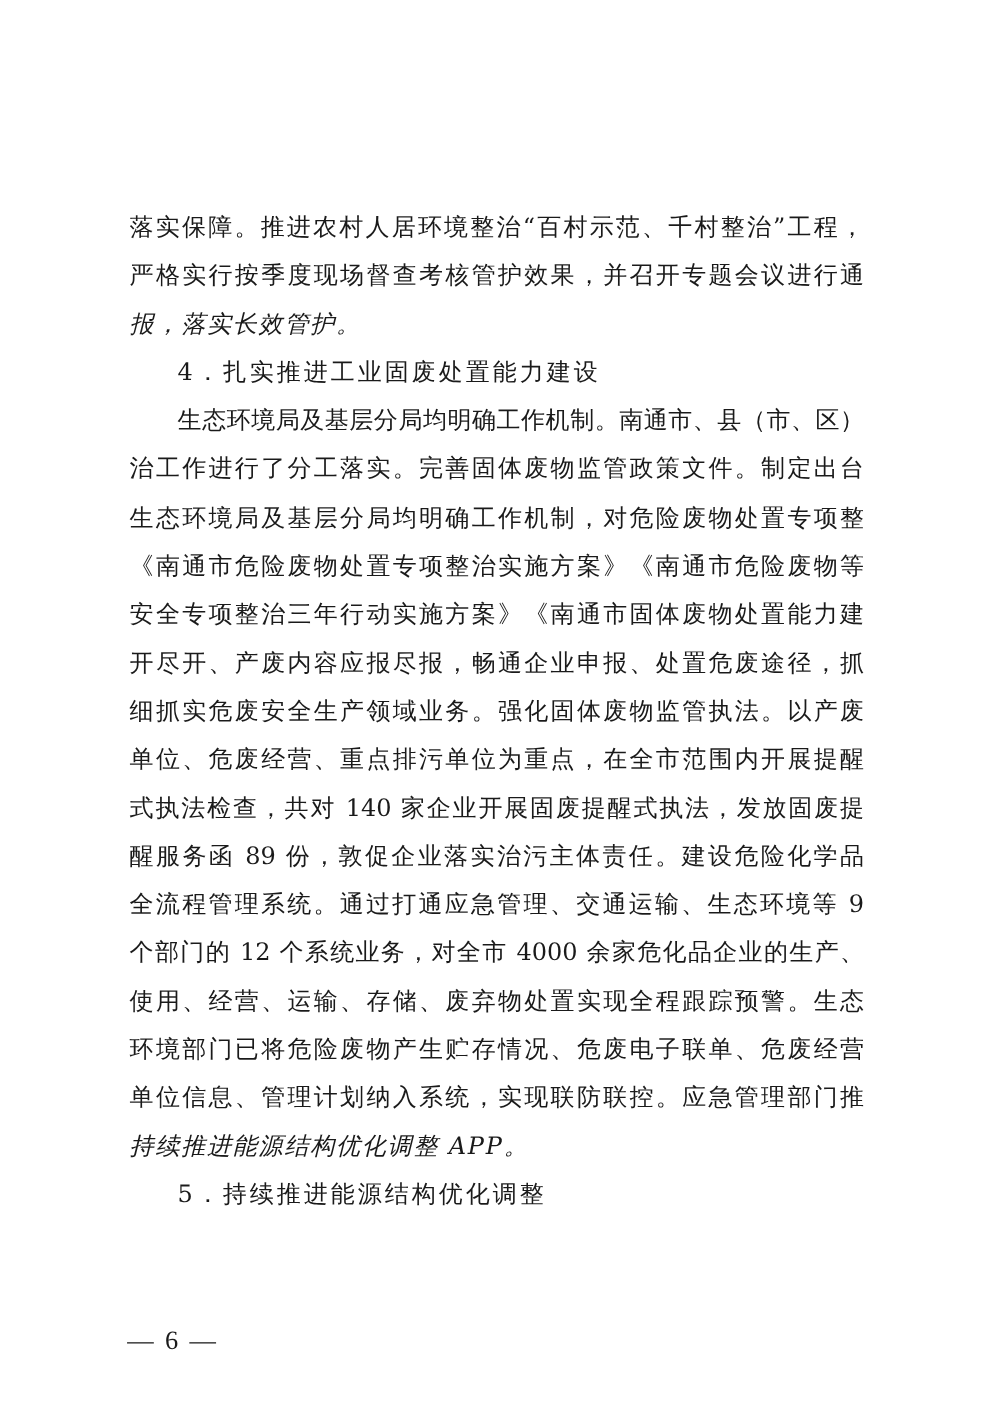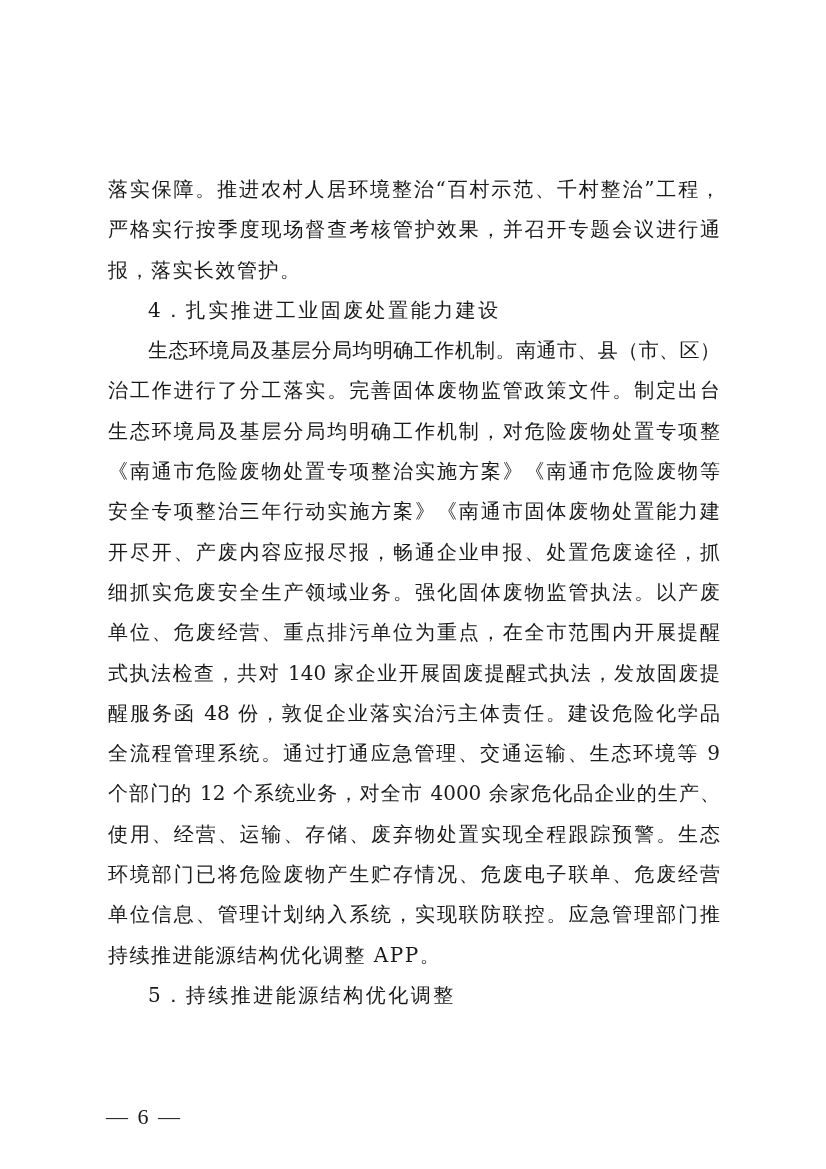--- a/index.html
+++ b/index.html
@@ -35,20 +35,21 @@
       line-height: 40.3px;
       font-size: 20px;
       white-space: nowrap;
       text-align: justify;
       text-align-last: justify;
       letter-spacing: 0;
     }
     .line.last {
       text-align-last: left;
       letter-spacing: 1.5px;
+      font-style: italic;
     }
     .line.indent {
       padding-left: 40px;
     }
     .line.heading {
       padding-left: 40px;
       text-align-last: left;
       letter-spacing: 2.5px;
     }
     .page-number {
@@ -72,21 +73,21 @@
     <span class="line heading">4．扎实推进工业固废处置能力建设</span>
     <span class="line indent">生态环境局及基层分局均明确工作机制。南通市、县（市、区）</span>
     <span class="line">治工作进行了分工落实。完善固体废物监管政策文件。制定出台</span>
     <span class="line">生态环境局及基层分局均明确工作机制，对危险废物处置专项整</span>
     <span class="line">《南通市危险废物处置专项整治实施方案》《南通市危险废物等</span>
     <span class="line">安全专项整治三年行动实施方案》《南通市固体废物处置能力建</span>
     <span class="line">开尽开、产废内容应报尽报，畅通企业申报、处置危废途径，抓</span>
     <span class="line">细抓实危废安全生产领域业务。强化固体废物监管执法。以产废</span>
     <span class="line">单位、危废经营、重点排污单位为重点，在全市范围内开展提醒</span>
     <span class="line">式执法检查，共对 140 家企业开展固废提醒式执法，发放固废提</span>
-    <span class="line">醒服务函 48 份，敦促企业落实治污主体责任。建设危险化学品</span>
+    <span class="line">醒服务函 89 份，敦促企业落实治污主体责任。建设危险化学品</span>
     <span class="line">全流程管理系统。通过打通应急管理、交通运输、生态环境等 9</span>
     <span class="line">个部门的 12 个系统业务，对全市 4000 余家危化品企业的生产、</span>
     <span class="line">使用、经营、运输、存储、废弃物处置实现全程跟踪预警。生态</span>
     <span class="line">环境部门已将危险废物产生贮存情况、危废电子联单、危废经营</span>
     <span class="line">单位信息、管理计划纳入系统，实现联防联控。应急管理部门推</span>
     <span class="line last">持续推进能源结构优化调整 APP。</span>
     <span class="line heading">5．持续推进能源结构优化调整</span>
   </div>
 
   <div class="page-number">— 6 —</div>

